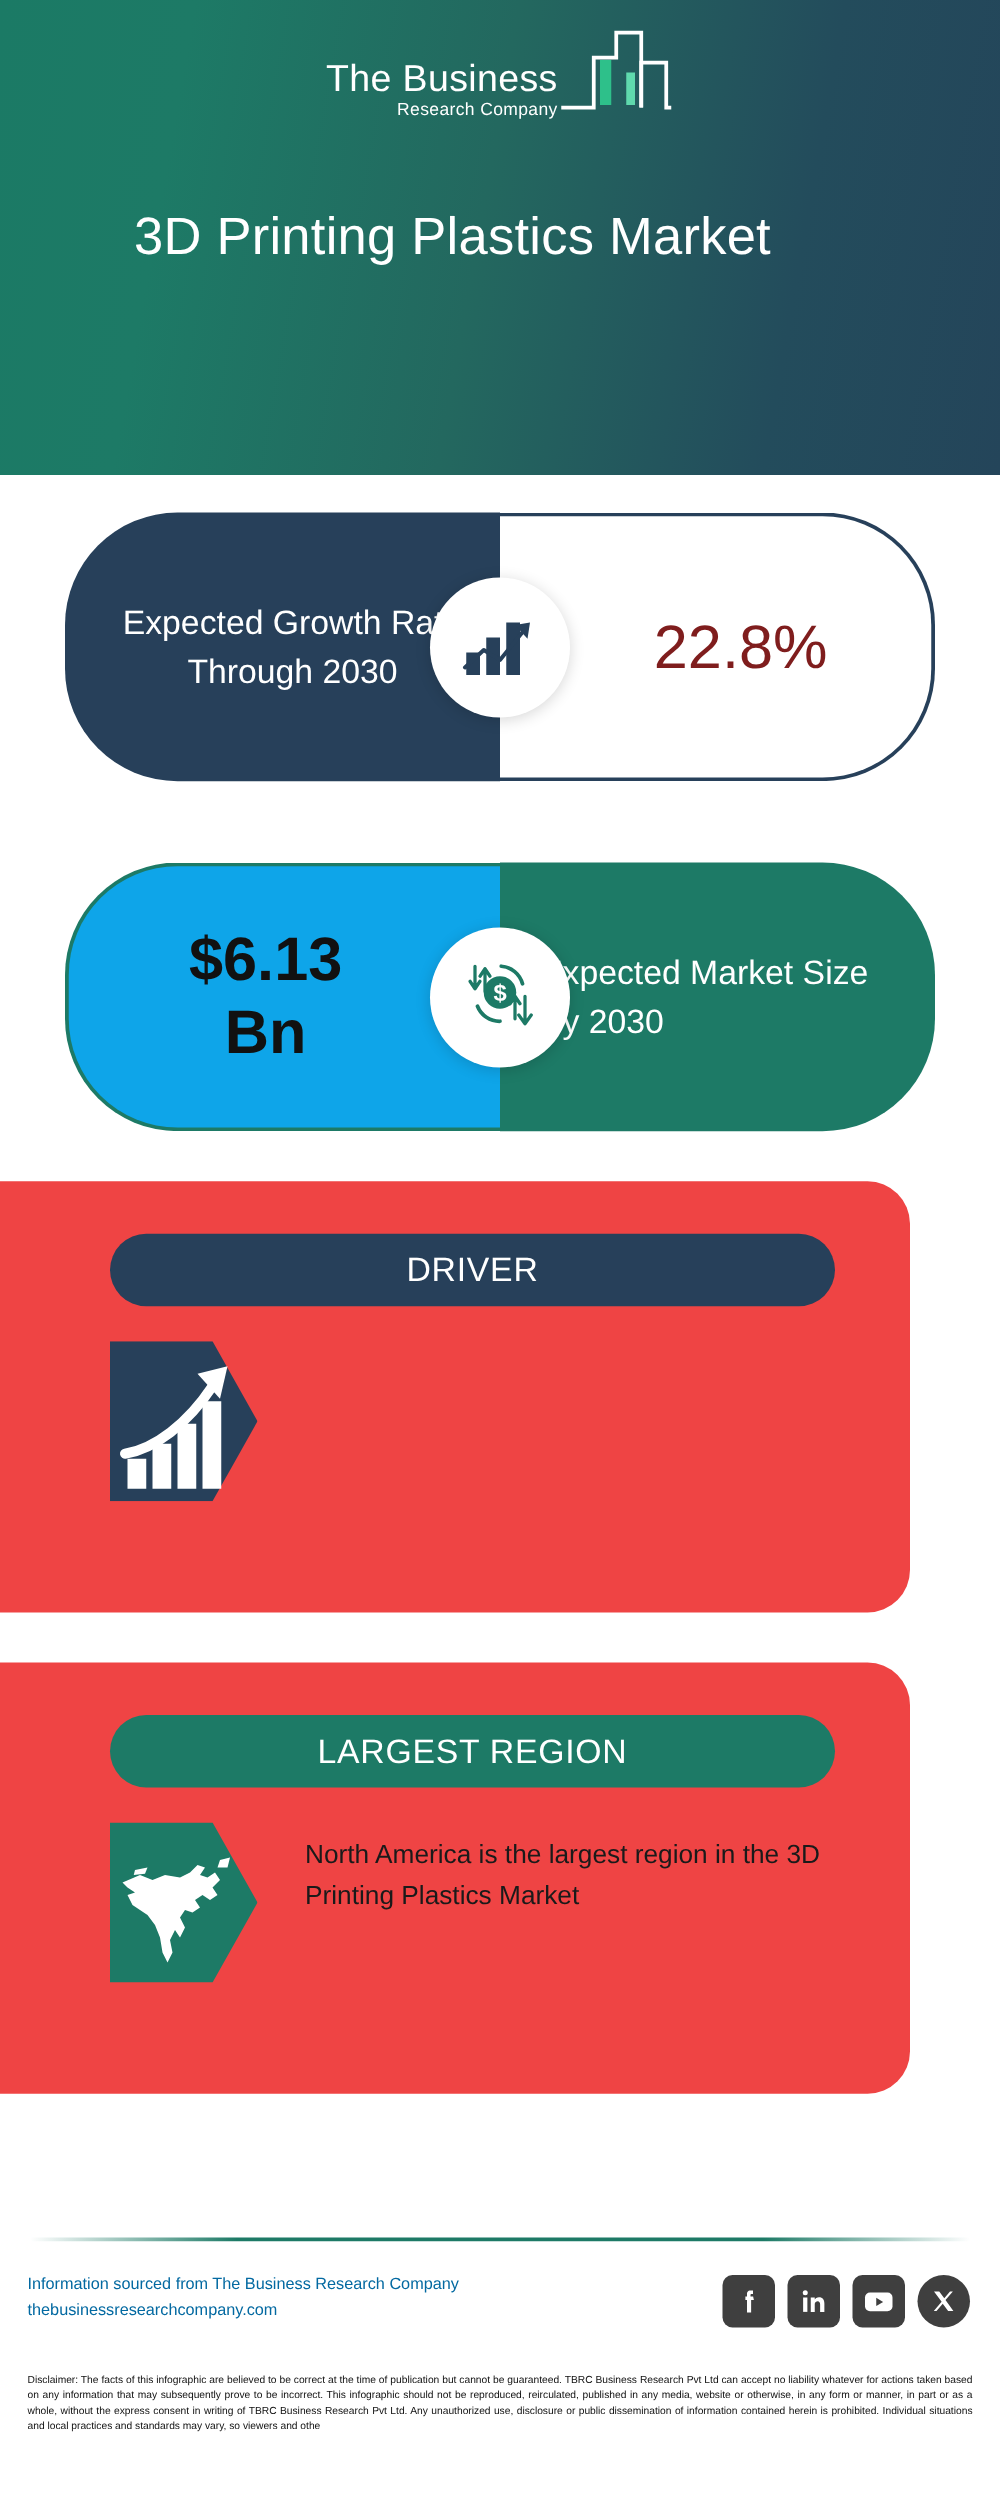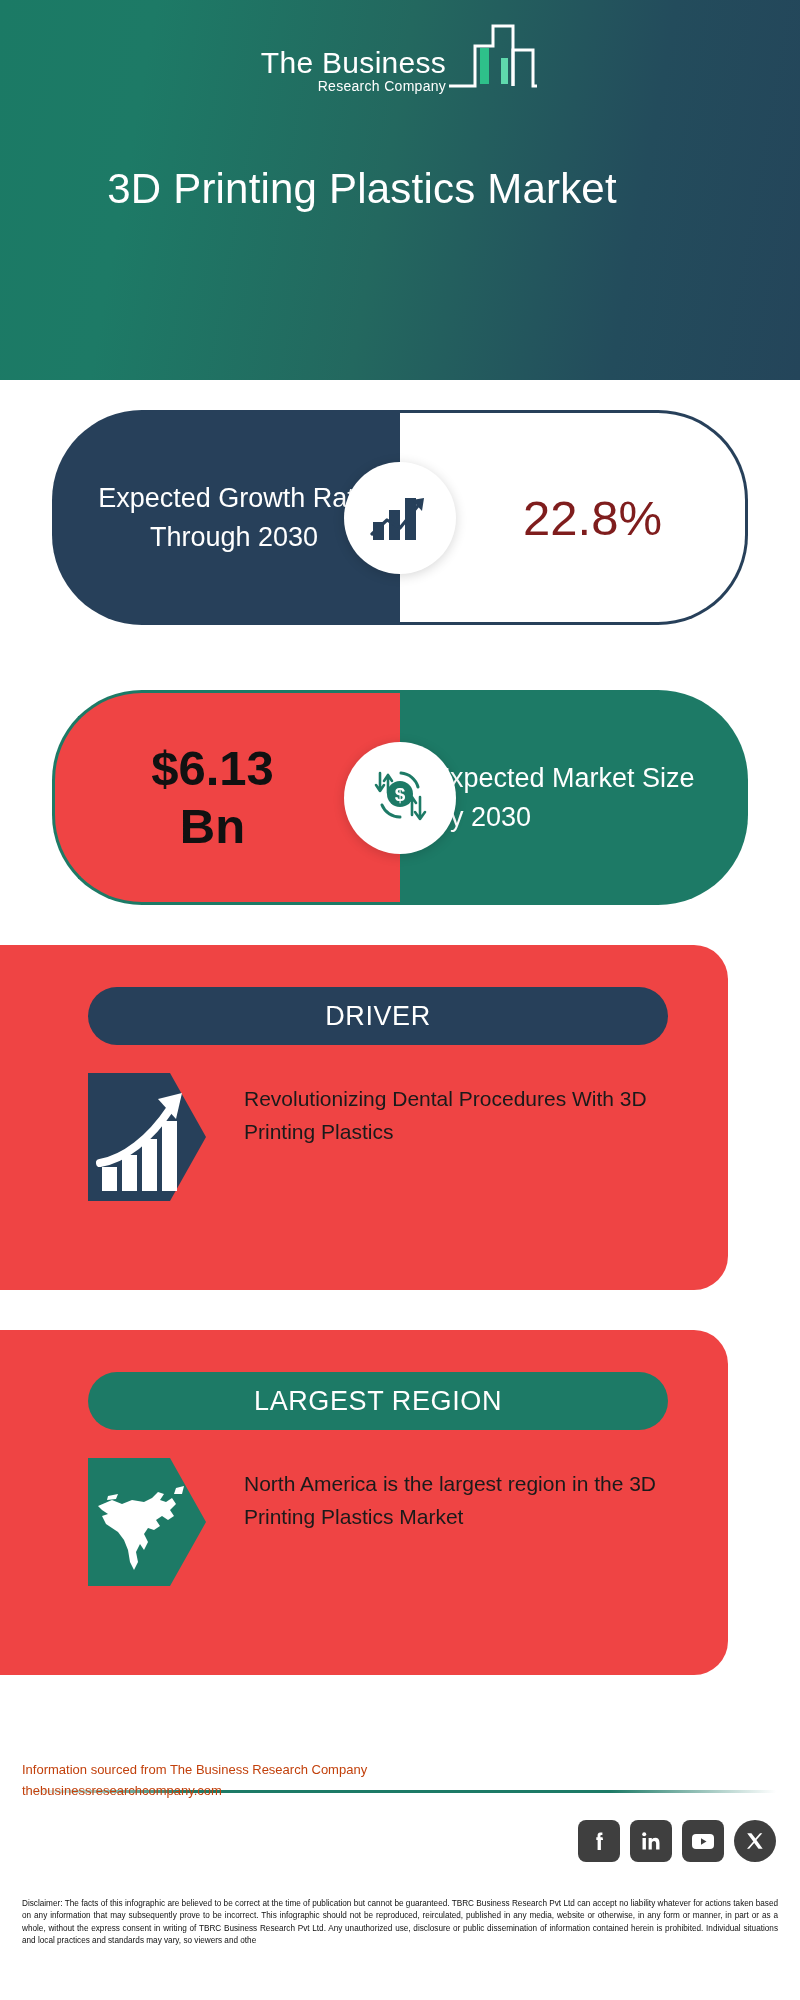--- a/index.html
+++ b/index.html
@@ -48,21 +48,21 @@
     background:#fff; border:3px solid #27405a; border-left:none;
     border-radius:0 90px 90px 0;
     display:flex; align-items:center; justify-content:center;
   }
   .s1-value { color:#7f1d1d; font-size:49px; font-weight:normal; padding-left:40px; }
 
   
   .stat2 { position:absolute; left:52px; top:690px; width:696px; height:215px; }
   .s2-left {
     position:absolute; left:0; top:0; width:348px; height:215px;
-    background:#ef4444; border:3px solid #1d7a66; border-right:none;
+    background:#0ea5e9; border:3px solid #1d7a66; border-right:none;
     border-radius:90px 0 0 90px;
     display:flex; align-items:center; justify-content:center;
   }
   .s2-value { color:#111; font-size:49px; font-weight:bold; text-align:center; line-height:1.18; padding-right:30px; }
   .s2-right {
     position:absolute; left:348px; top:0; width:348px; height:215px;
     background:#1d7a66; border-radius:0 90px 90px 0;
     display:flex; align-items:center; justify-content:center;
   }
   .s2-right-text { color:#fff; font-size:27px; line-height:1.42; text-align:left; padding:0 40px 0 32px; }
@@ -95,21 +95,21 @@
     margin-left:38px; font-size:21px; line-height:1.55; color:#1a1a1a; max-width:420px;
     padding-top:10px;
   }
 
   
   .rule {
     position:absolute; left:24px; top:1790px; width:752px; height:3px;
     background: linear-gradient(90deg, rgba(29,122,102,0) 0%, #1d7a66 22%, #1d7a66 78%, rgba(29,122,102,0) 100%);
     border-radius:2px;
   }
-  .foot-text { position:absolute; left:22px; top:1759px; font-size:13px; color:#c2410c; line-height:1.62; }
+  .foot-text { position:absolute; left:22px; top:1816px; font-size:13px; color:#0369a1; line-height:1.62; }
   .socials { position:absolute; right:24px; top:1820px; display:flex; gap:10px; align-items:center; }
   .soc { width:42px; height:42px; border-radius:8px; background:#3f3f3f; display:flex; align-items:center; justify-content:center; }
   .soc.round { border-radius:50%; }
 
   .disclaimer {
     position:absolute; left:22px; top:1898px; width:756px;
     font-size:8.2px; line-height:1.52; color:#111; text-align:justify;
   }
   .disclaimer .lastline { display:block; text-align:center; }
 </style>
@@ -189,21 +189,20 @@
         <svg width="118" height="128" viewBox="0 0 118 128">
           <path d="M0 0 H82 L118 64 L82 128 H0 Z" fill="#27405a"></path>
           <rect x="14" y="94" width="15" height="24" fill="#ffffff"></rect>
           <rect x="34" y="82" width="15" height="36" fill="#ffffff"></rect>
           <rect x="54" y="66" width="15" height="52" fill="#ffffff"></rect>
           <rect x="74" y="48" width="15" height="70" fill="#ffffff"></rect>
           <path d="M12 90 C36 86 62 66 82 36" fill="none" stroke="#ffffff" stroke-width="8" stroke-linecap="round"></path>
           <path d="M70 26 L94 20 L88 46 Z" fill="#ffffff"></path>
         </svg>
       </div>
-      <div class="panel-text">Revolutionizing Dental Procedures With 3D Printing Plastics</div>
     </div>
   </div>
 
   <div class="panel" id="panel-region">
     <div class="pill teal">
       <span>LARGEST REGION</span>
     </div>
     <div class="panel-body">
       <div class="penta">
         <svg width="118" height="128" viewBox="0 0 118 128">

